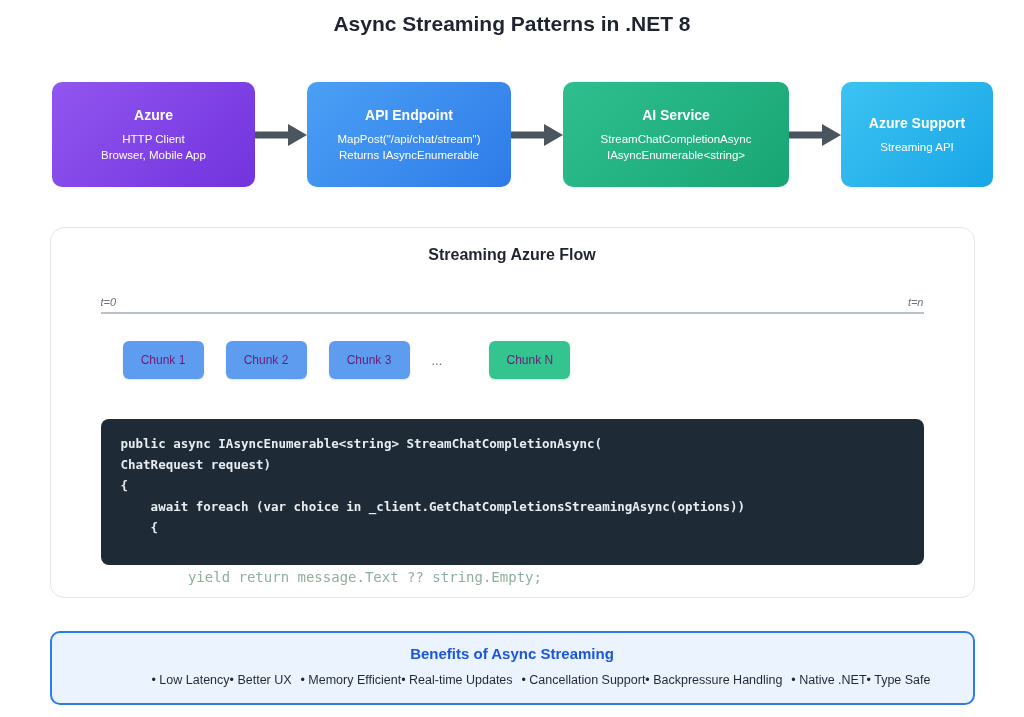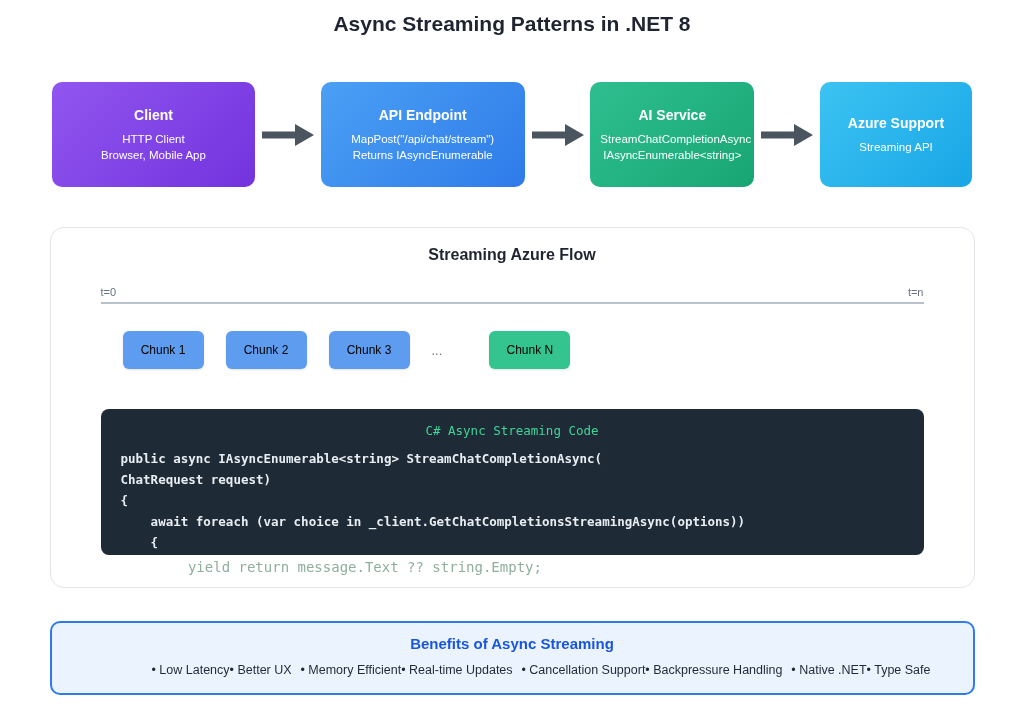--- a/index.html
+++ b/index.html
@@ -28,44 +28,44 @@
     flex-direction: column;
     justify-content: center;
     text-align: center;
     padding: 0 10px;
     flex: 0 0 auto;
   }
   .node-title { font-size: 14px; font-weight: bold; margin-bottom: 8px; }
   .node-line  { font-size: 11.5px; line-height: 16px; }
   .n1 { width: 203px; background: linear-gradient(135deg, #9156f0, #7233dd); }
   .n2 { width: 204px; background: linear-gradient(135deg, #4ba0f4, #2e7be9); }
-  .n3 { width: 164px; background: linear-gradient(135deg, #2fbe8f, #17a673); }
+  .n3 { width: 226px; background: linear-gradient(135deg, #2fbe8f, #17a673); }
   .n4 { width: 152px; background: linear-gradient(135deg, #3cc3f2, #18a6e6); }
   .arrow { flex: 1 1 auto; display: flex; align-items: center; justify-content: center; }
 
   
   .stream-panel {
     width: 925px;
     margin: 40px auto 0 auto;
     border: 1px solid #e2e6eb;
     border-radius: 14px;
     background: #ffffff;
     padding: 18px 50px 12px 50px;
   }
   .stream-title { text-align: center; font-size: 16px; font-weight: bold; color: #1f2430; }
 
-  .timeline { margin-top: 22px; }
+  .timeline { margin-top: 32px; font-style: italic; }
   .timeline-labels { display: flex; justify-content: space-between; font-size: 11px; color: #6b7280; }
   .timeline-line { margin-top: 4px; border-top: 2px solid #b9c2cc; }
 
   .chunks { margin-top: 27px; margin-left: 22px; display: flex; align-items: center; gap: 22px; }
   .chunk {
     width: 81px; height: 38px; border-radius: 6px;
     display: flex; align-items: center; justify-content: center;
-    color: #000000; font-size: 12px; background: #5e9cef;
+    color: #701a75; font-size: 12px; background: #5e9cef;
     box-shadow: 0 1px 2px rgba(0,0,0,0.12);
   }
   .chunk-green { background: #34c48f; }
   .chunk-last { margin-left: 25px; }
   .ellipsis { color: #6b7280; font-size: 13px; }
 
   .code-block {
     margin-top: 40px;
     background: #1e2a35;
     border-radius: 8px;
@@ -119,21 +119,21 @@
   .benefit-item { font-size: 12.5px; line-height: 21px; color: #1f2937; }
 </style>
 </head>
 <body>
 
 <h1 class="page-title">Async Streaming Patterns in .NET 8</h1>
 
 <div class="flow">
 
   <div class="node n1">
-    <div class="node-title">Client</div>
+    <div class="node-title">Azure</div>
     <div class="node-line">HTTP Client</div>
     <div class="node-line">Browser, Mobile App</div>
   </div>
 
   <div class="arrow">
     <svg width="52" height="24" viewBox="0 0 52 24">
         <rect x="0" y="8.5" width="34" height="7" fill="#4a5560"></rect>
         <polygon points="33,1 52,12 33,23" fill="#4a5560"></polygon>
       </svg>
   </div>
@@ -184,21 +184,20 @@
 
   <div class="chunks">
     <div class="chunk">Chunk 1</div>
     <div class="chunk">Chunk 2</div>
     <div class="chunk">Chunk 3</div>
     <div class="ellipsis">...</div>
     <div class="chunk chunk-green chunk-last">Chunk N</div>
   </div>
 
   <div class="code-block">
-    <div class="code-title">C# Async Streaming Code</div>
     <div class="code-line">public async IAsyncEnumerable&lt;string&gt; StreamChatCompletionAsync(</div>
     <div class="code-line">ChatRequest request)</div>
     <div class="code-line">{</div>
     <div class="code-line">    await foreach (var choice in _client.GetChatCompletionsStreamingAsync(options))</div>
     <div class="code-line">    {</div>
   </div>
   <div class="code-overflow">        yield return message.Text ?? string.Empty;</div>
 </div>
 
 <div class="benefits-panel">

